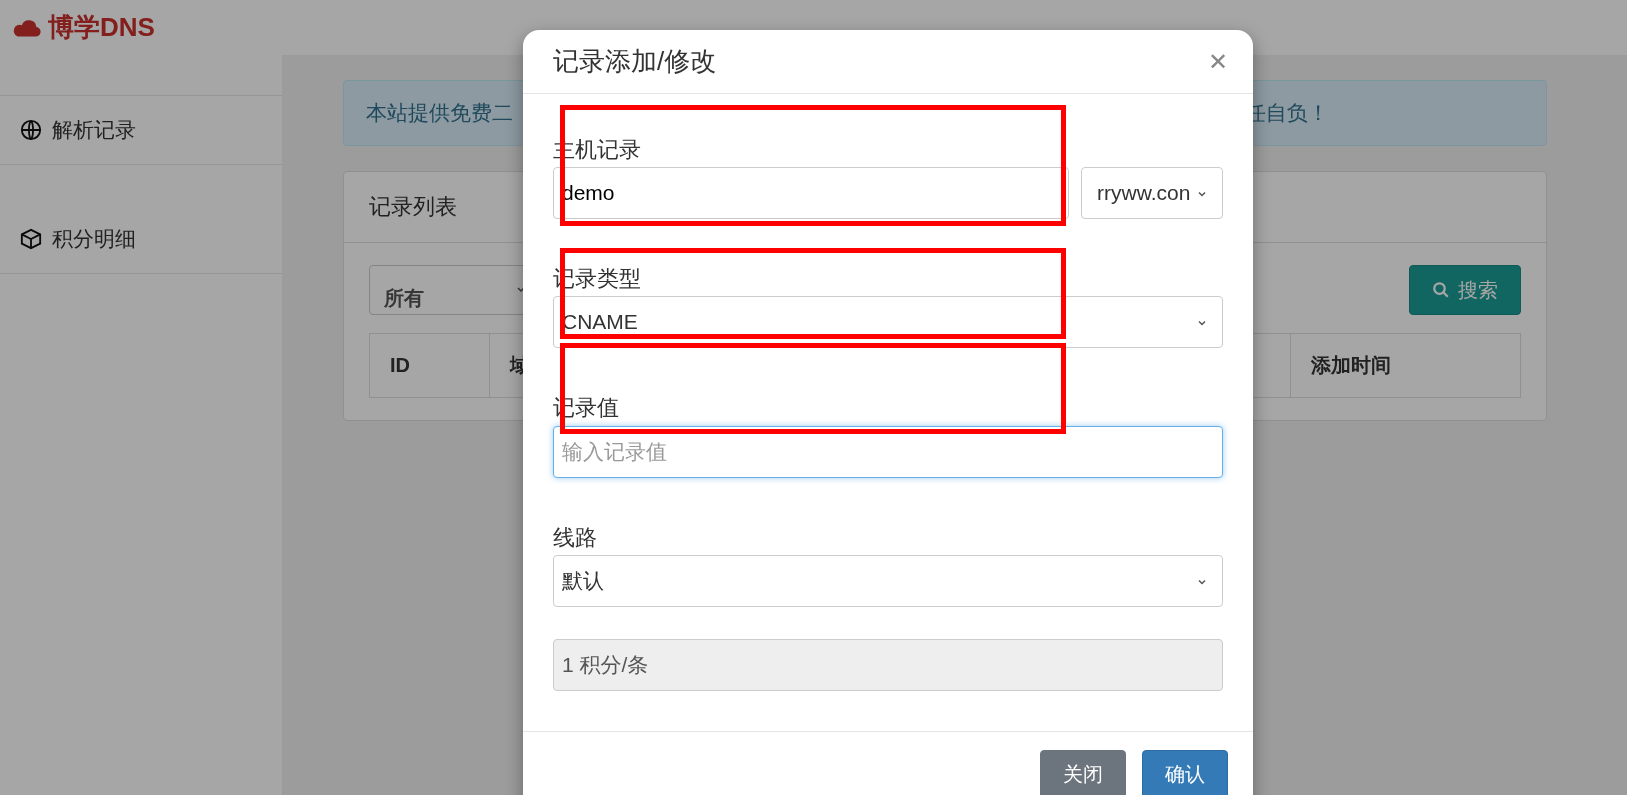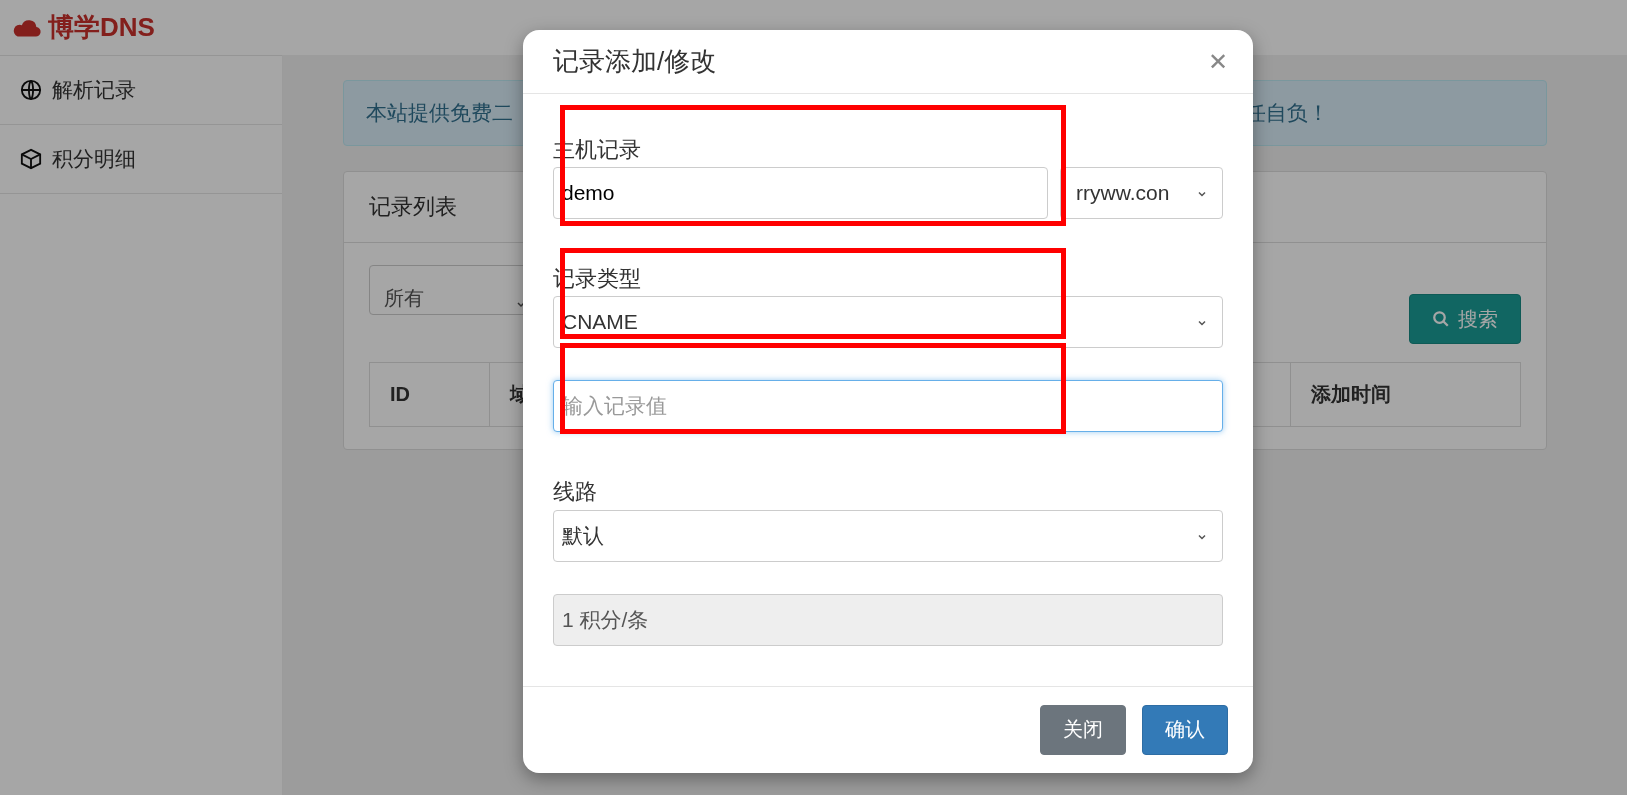--- a/index.html
+++ b/index.html
@@ -43,20 +43,21 @@
   }
   .sidebar-item {
     display: flex;
     align-items: center;
     gap: 10px;
     padding: 20px 20px;
     border-top: 1px solid #e5e5e5;
     border-bottom: 1px solid #e5e5e5;
     font-size: 21px;
     cursor: pointer;
+    margin-top: 40px;
   }
   .sidebar-item + .sidebar-item { border-top: none; }
   .sidebar-item svg { flex: 0 0 auto; }
 
   .main {
     flex: 1;
     background: #f0f0f0;
     padding: 25px 80px 25px 60px;
     overflow: hidden;
   }
@@ -96,29 +97,30 @@
     width: 100%;
     height: 50px;
     border: 1px solid #ccc;
     border-radius: 4px;
     padding: 16px 32px 0 14px;
     font-size: 20px;
     color: #555;
     display: flex;
     align-items: center;
     background: #fff;
+    font-weight: bold;
   }
   .select-ctrl .caret {
     position: absolute;
     right: 12px;
     top: 50%;
     transform: translateY(-50%);
     color: #555;
   }
-  .search-btn-wrap { margin-left: auto; margin-top: 29px; }
+  .search-btn-wrap { margin-left: auto; }
   .btn {
     display: inline-flex;
     align-items: center;
     gap: 8px;
     height: 50px;
     padding: 0 22px;
     border-radius: 4px;
     border: 1px solid transparent;
     font-size: 20px;
     cursor: pointer;
@@ -347,21 +349,21 @@
     <div class="modal-close">✕</div>
   </div>
   <div class="modal-body">
 
     <div class="form-row">
       <div class="form-label">主机记录</div>
       <div class="form-field">
         <div class="input flex-grow">
           <input type="text" value="demo" style="">
         </div>
-        <div class="select" style="width:163px">
+        <div class="select" style="width:142px">
           <span>rryww.con</span>
           <span class="caret">
             <svg width="12" height="12" viewBox="0 0 24 24">
                 <path d="M6 9l6 6 6-6" fill="none" stroke="#555" stroke-width="3"></path>
               </svg>
           </span>
         </div>
       </div>
     </div>
 
@@ -373,20 +375,21 @@
           <span class="caret">
             <svg width="12" height="12" viewBox="0 0 24 24">
                 <path d="M6 9l6 6 6-6" fill="none" stroke="#555" stroke-width="3"></path>
               </svg>
           </span>
         </div>
       </div>
     </div>
 
     <div class="form-row">
+      <div class="form-label">记录值</div>
       <div class="form-field">
         <div class="input focus flex-grow">
           <input type="text" placeholder="输入记录值" style="">
         </div>
       </div>
     </div>
 
     <div class="form-row">
       <div class="form-label">线路</div>
       <div class="form-field">

